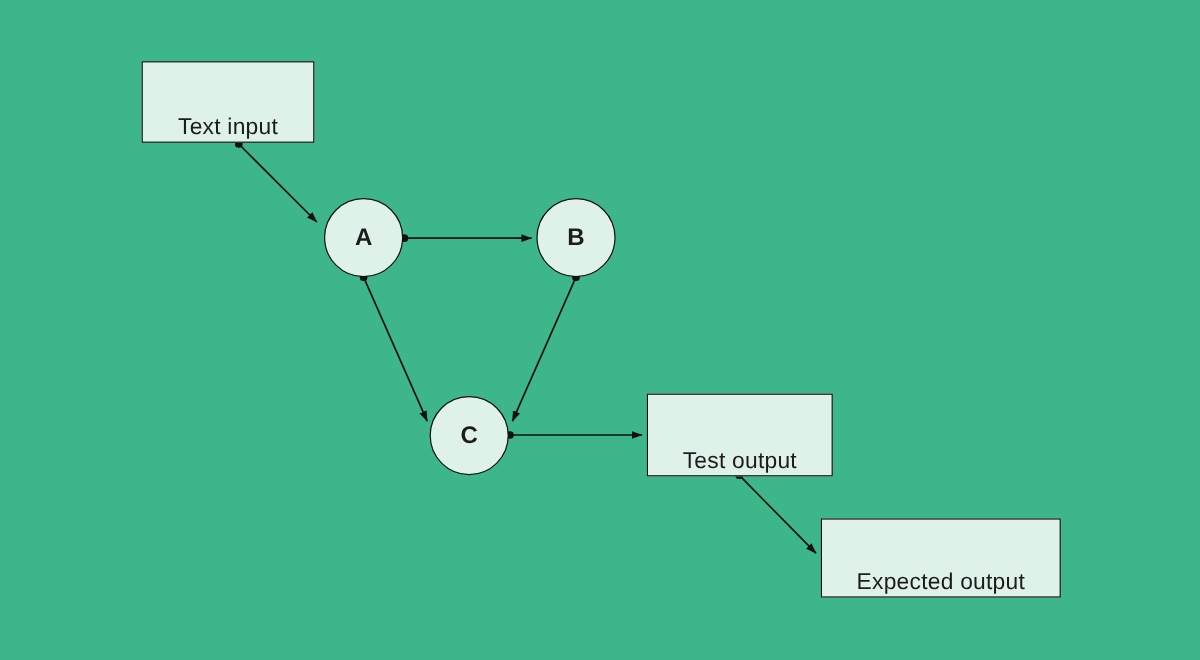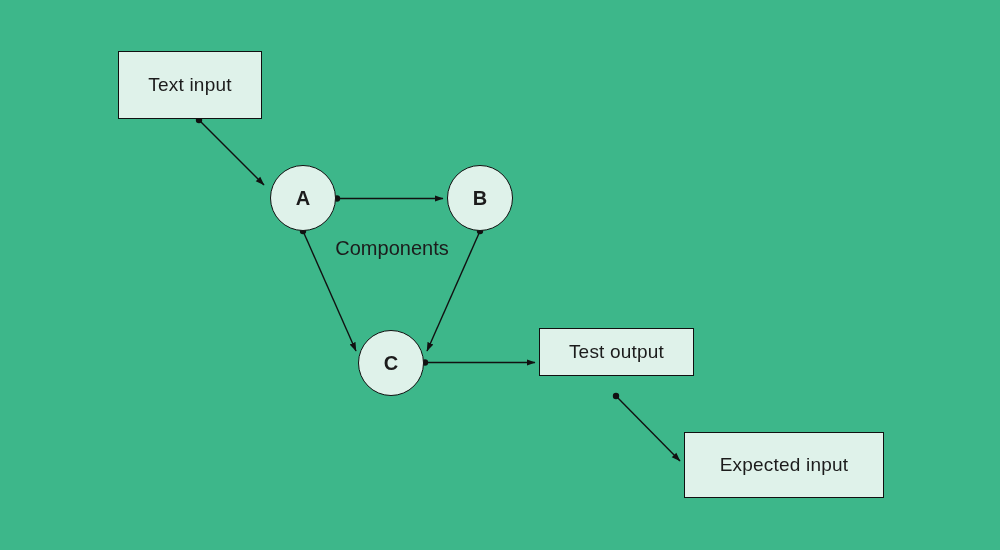--- a/index.html
+++ b/index.html
@@ -22,21 +22,21 @@
     top: 0;
     width: 1000px;
     height: 550px;
   }
   .node-box {
     position: absolute;
     box-sizing: border-box;
     background: #DFF2EA;
     border: 1.5px solid #111111;
     display: flex;
-    align-items: center;
+    align-items: flex-end;
     justify-content: center;
     font-size: 19px;
     color: #1C1C1C;
     letter-spacing: 0.2px;
   }
   .node-circle {
     position: absolute;
     box-sizing: border-box;
     width: 66px;
     height: 66px;
@@ -47,21 +47,21 @@
     align-items: center;
     justify-content: center;
     font-size: 20px;
     font-weight: 600;
     color: #1C1C1C;
   }
   #box-text-input     { left: 118px; top: 51px;  width: 144px; height: 68px; }
   #circle-a           { left: 270px; top: 165px; }
   #circle-b           { left: 447px; top: 165px; }
   #circle-c           { left: 358px; top: 330px; }
-  #box-test-output    { left: 539px; top: 328px; width: 155px; height: 48px; }
+  #box-test-output    { left: 539px; top: 328px; width: 155px; height: 69px; }
   #box-expected-output{ left: 684px; top: 432px; width: 200px; height: 66px; }
   #system-components-label {
     position: absolute;
     left: 292px;
     top: 234px;
     width: 200px;
     text-align: center;
     font-size: 20px;
     line-height: 29px;
     color: #1C1C1C;
@@ -133,20 +133,19 @@
 
   <div id="circle-c" class="node-circle">
     <span>C</span>
   </div>
 
   <div id="box-test-output" class="node-box">
     <span>Test output</span>
   </div>
 
   <div id="box-expected-output" class="node-box">
-    <span>Expected input</span>
+    <span>Expected output</span>
   </div>
 
   <div id="system-components-label">
-    <div>Components</div>
   </div>
 
 </div>
 
 </body></html>

